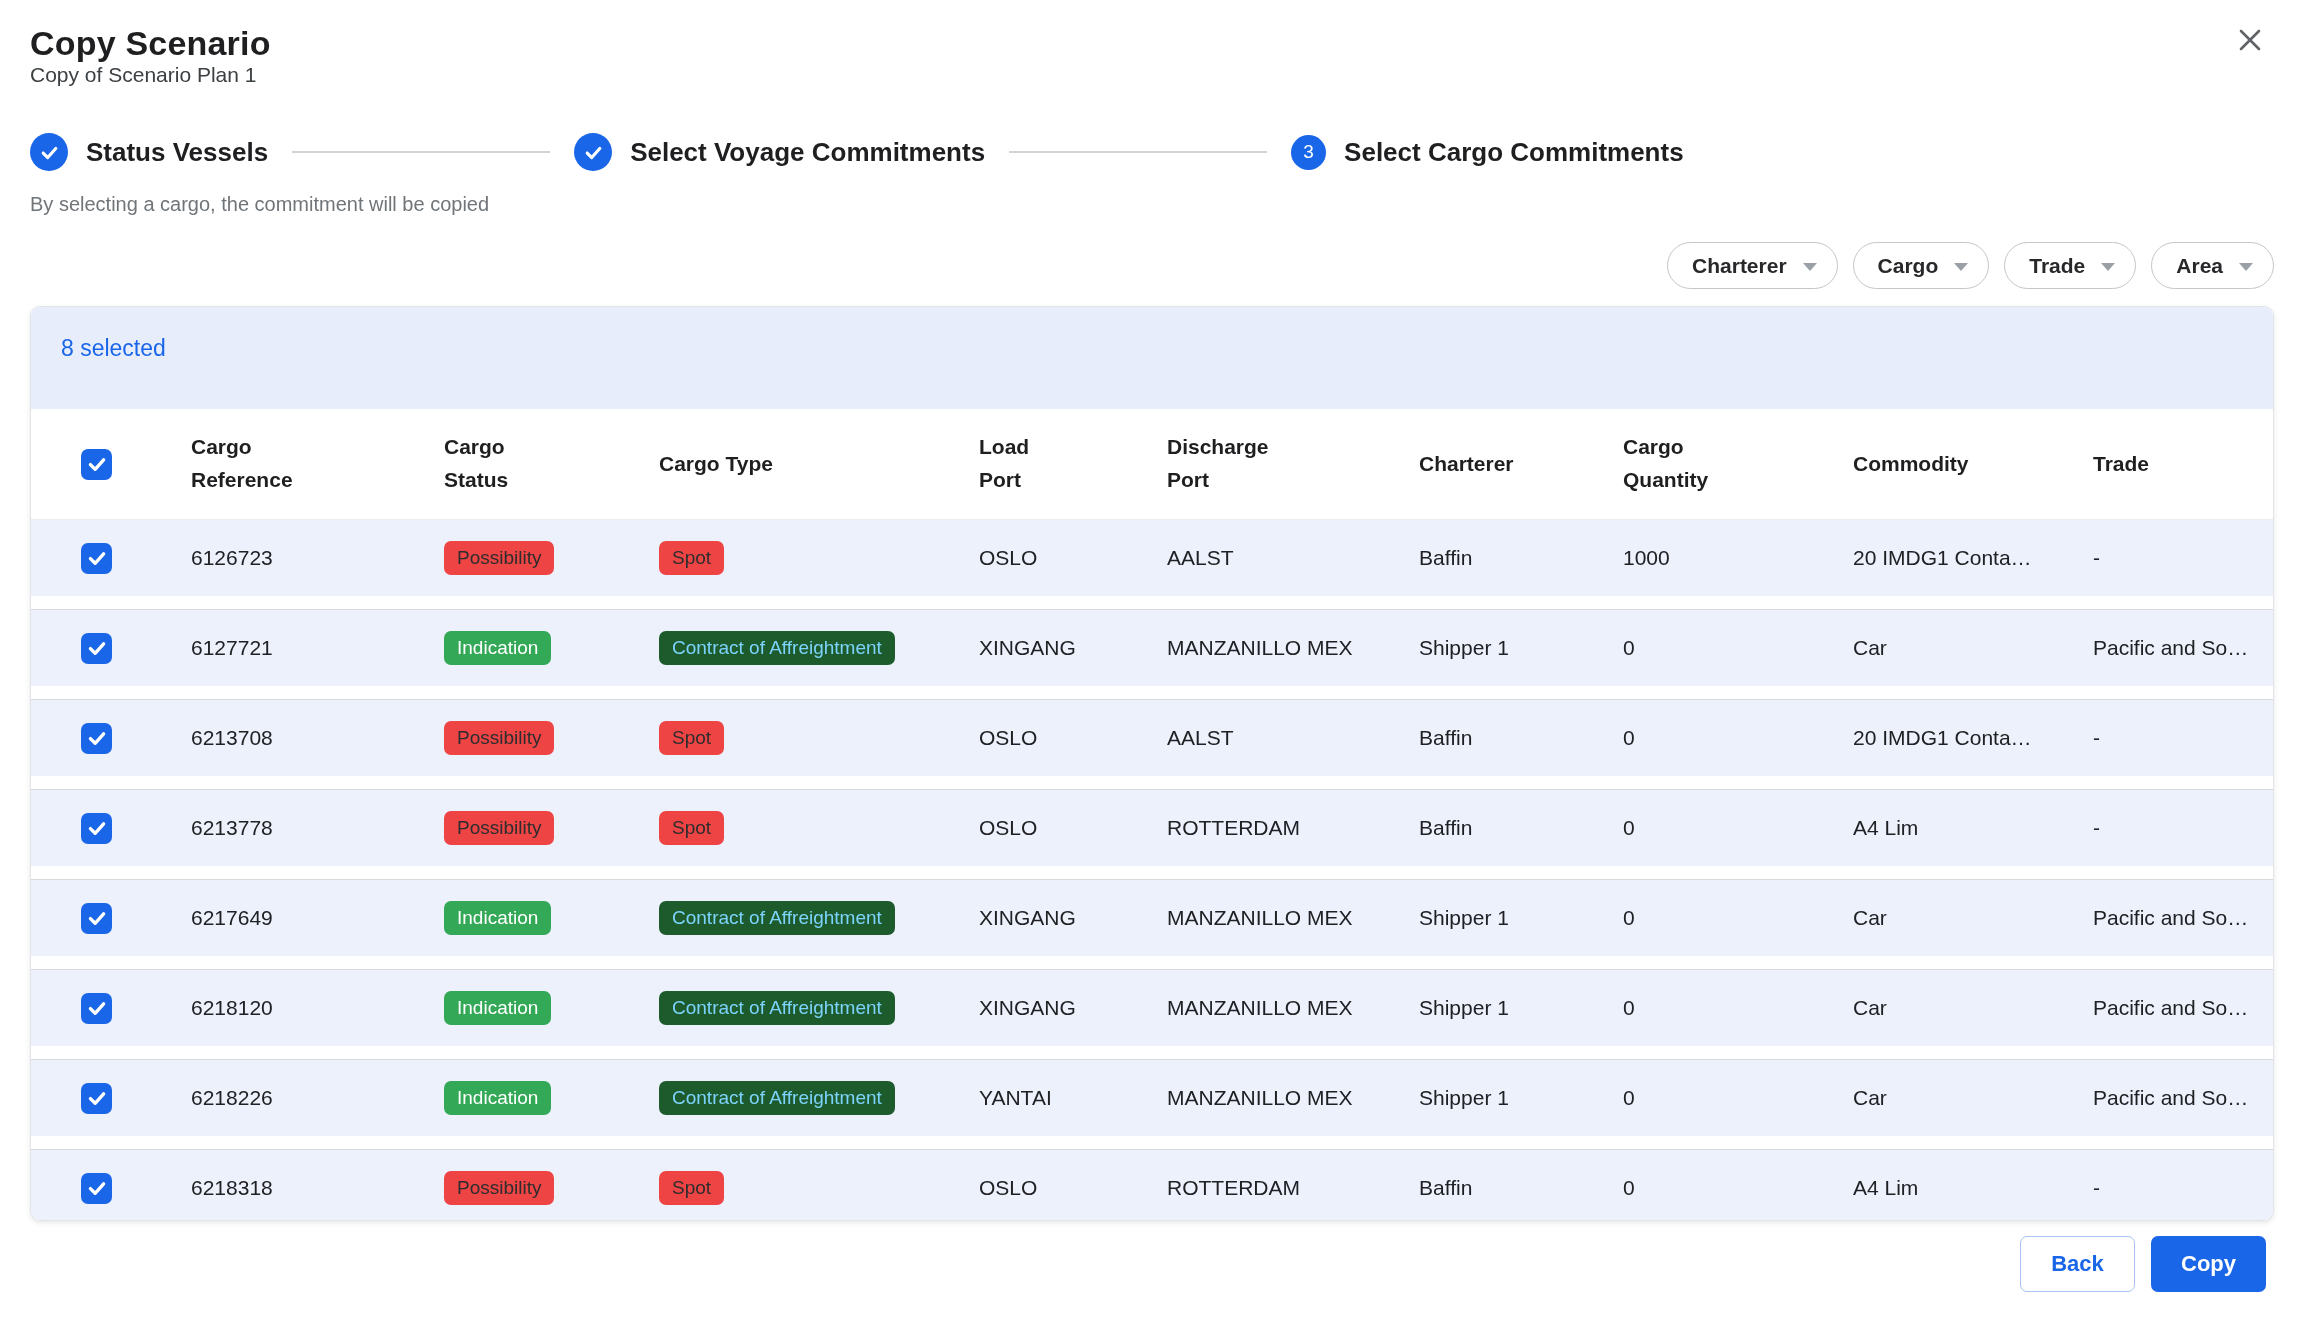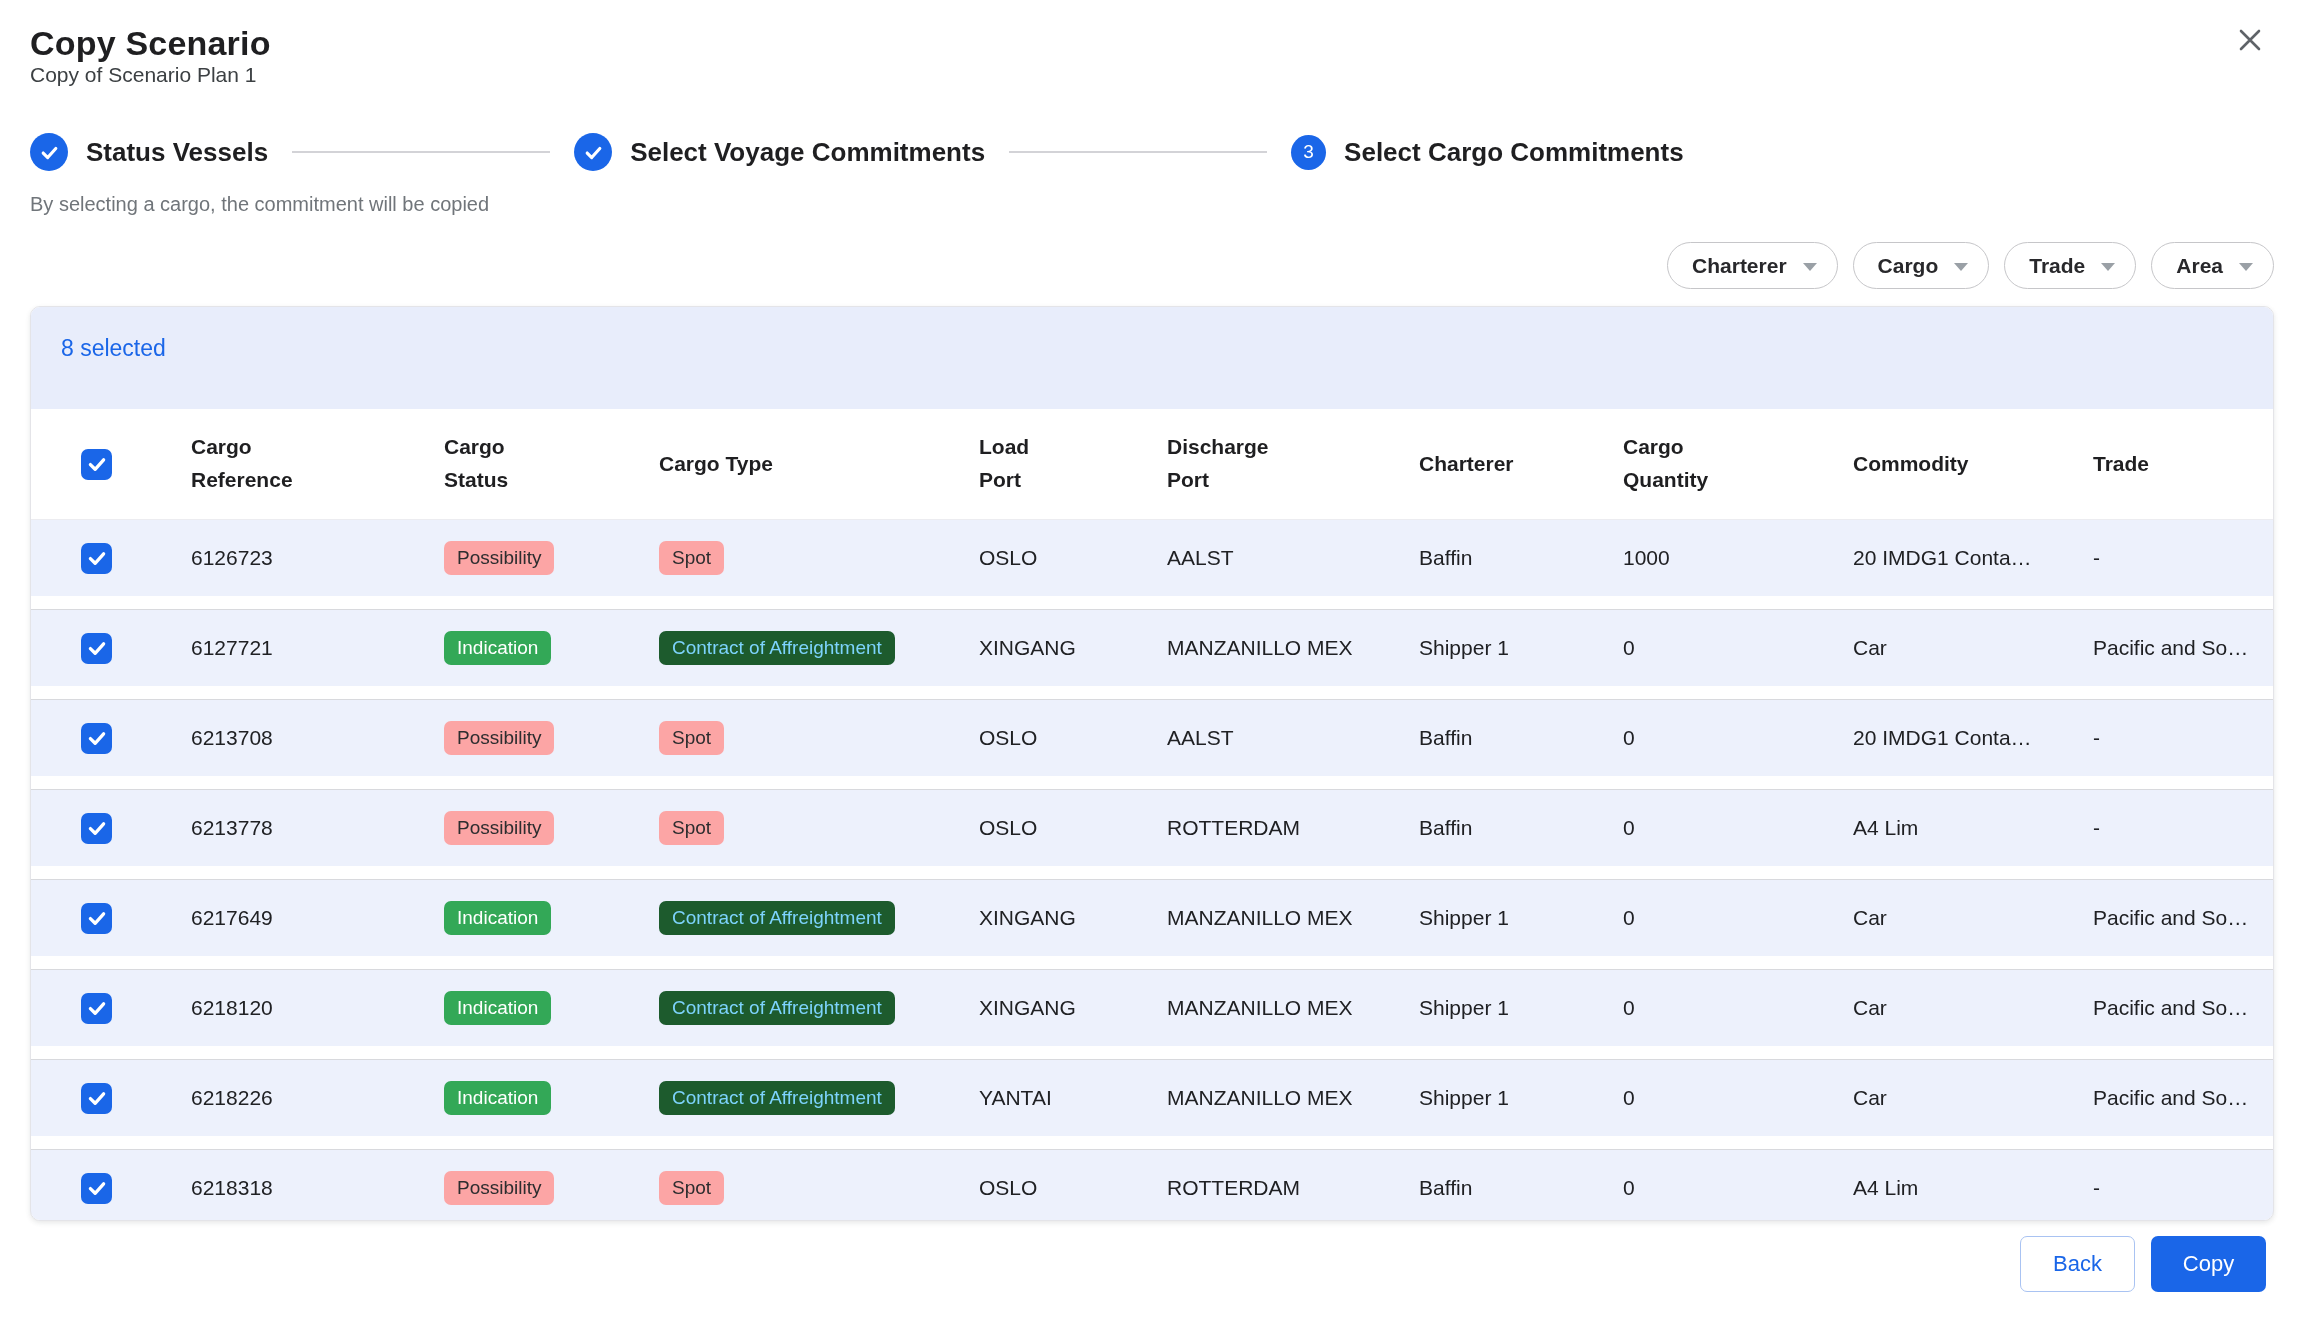--- a/index.html
+++ b/index.html
@@ -45,27 +45,27 @@
   .grid { display:grid;
     grid-template-columns:160px 253px 215px 320px 188px 252px 204px 230px 240px 182px; }
   .thead { height:111px; align-items:center; background:#ffffff; border-bottom:1px solid #ececf0; flex:none; }
   .th { font-size:21px; font-weight:700; color:#1f1f21; white-space:pre-line; line-height:1.55; padding-right:10px; }
   .tr { height:76px; align-items:center; background:#edf1fc; cursor:pointer; }
   .tr + .tr { margin-top:14px; box-shadow:0 -1px 0 0 #d8d9dd; }
   .td { font-size:21px; color:#202124; white-space:nowrap; overflow:hidden; padding-right:12px; }
   .cb { width:31px; height:31px; margin-left:50px; background:#1a66e8; border-radius:7px;
     display:flex; align-items:center; justify-content:center; cursor:pointer; flex:none; }
   .badge { display:inline-block; font-size:19px; padding:6px 13px; border-radius:7px; line-height:1.15; }
-  .badge.gray { background:#fca5a5; color:#2d2d2f; }
+  .badge.gray { background:#ef4444; color:#2d2d2f; }
   .badge.green { background:#33a857; color:#ffffff; }
   .badge.darkgreen { background:#1d5b2d; color:#7dd3fc; }
   
   .actions { display:flex; justify-content:flex-end; gap:16px; margin:15px 38px 0 0; }
   .btn { height:56px; min-width:115px; padding:0 30px; border-radius:7px; font-size:22px;
-    font-family:"Liberation Sans", sans-serif; display:flex; align-items:center; justify-content:center; cursor:pointer; }
+    font-family:"Liberation Sans", sans-serif; display:flex; align-items:center; justify-content:center; cursor:pointer;font-weight:bold; }
   .btn-back { background:#ffffff; border:1.5px solid #a9c3f2; color:#1a66e8; }
   .btn-copy { background:#1a66e8; border:none; color:#ffffff; }
 </style>
 </head>
 <body>
 
 <div class="app">
 
   <div class="hdr">
     <div class="title">Copy Scenario</div>

